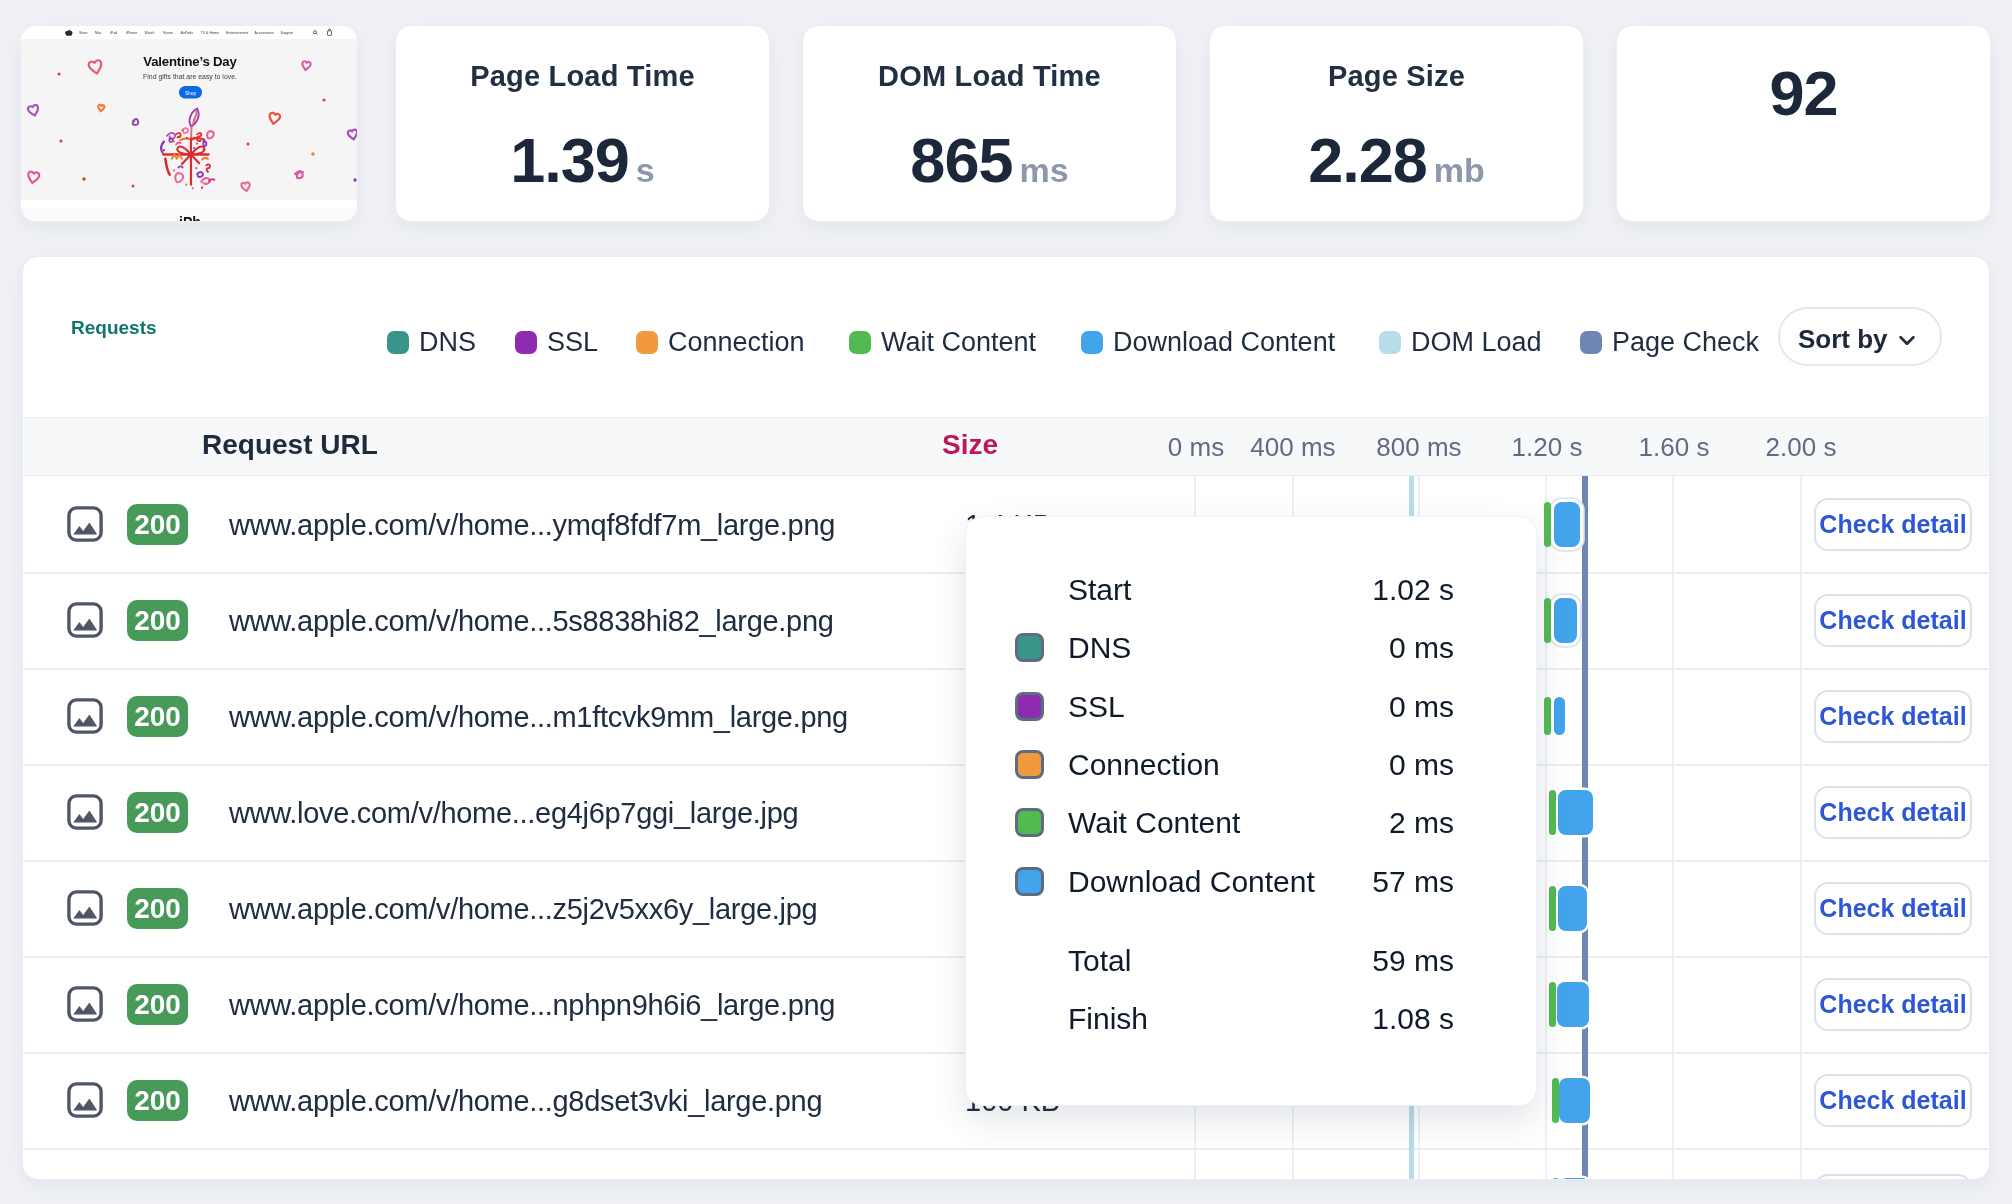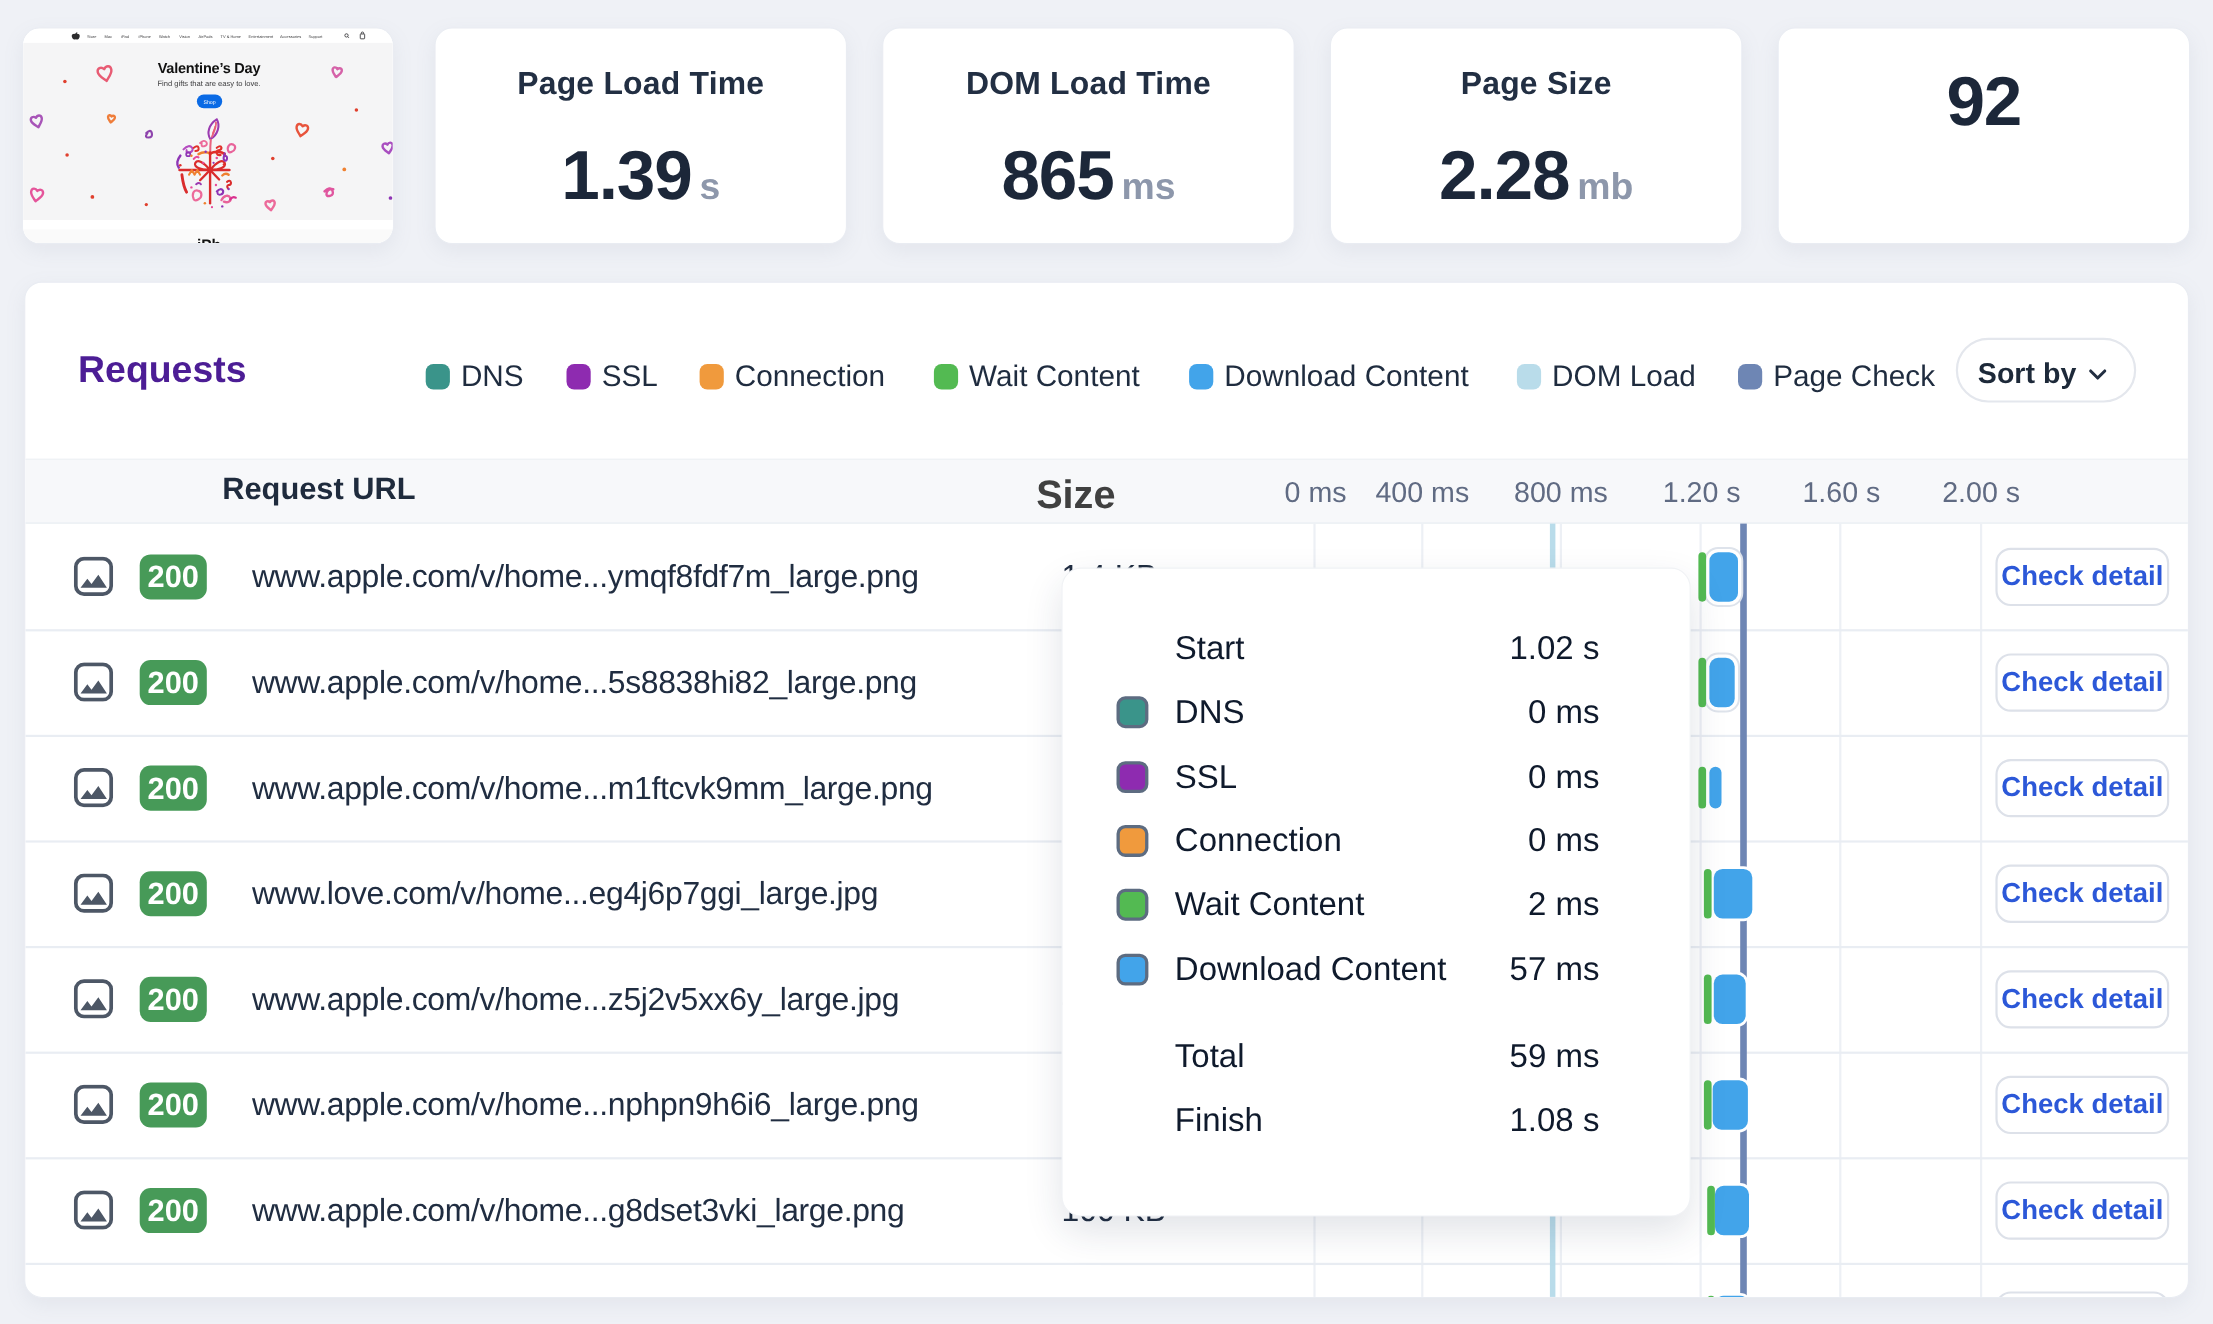--- a/index.html
+++ b/index.html
@@ -8,32 +8,32 @@
 .card { position:absolute; background:#fff; border:1px solid #e9ecf2; border-radius:16px;
   box-shadow:0 6px 18px rgba(125,138,160,0.10); }
 .thumb { left:20px; top:25px; width:338px; height:197px; overflow:hidden; }
 .mcard { position:absolute; top:25px; width:375px; height:197px; background:#fff;
   border:1px solid #e9ecf2; border-radius:16px; box-shadow:0 6px 18px rgba(125,138,160,0.10);
   text-align:center; }
 .mtitle { margin-top:34px; font-size:29px; font-weight:700; color:#222f43; letter-spacing:0.2px; }
 .mval { margin-top:31px; font-size:63px; font-weight:700; color:#1c2739; letter-spacing:-1px; }
 .unit { font-size:34px; font-weight:700; color:#8d97ab; margin-left:7px; letter-spacing:0; }
 .rq { left:22px; top:256px; width:1968px; height:924px; overflow:hidden; }
-.rqtitle { position:absolute; left:48px; top:60px; font-size:34px; font-weight:700; color:#4c1d95; }
+.rqtitle { position:absolute; left:48px; top:60px; font-size:19px; font-weight:700; color:#0f766e; }
 .leg { position:absolute; top:73px; height:24px; display:flex; align-items:center; gap:10px;
   font-size:27px; color:#1f2c3f; }
 .sw { width:22px; height:23px; border-radius:7px; display:inline-block; flex:none; }
 .sortbtn { position:absolute; left:1755px; top:50px; width:164px; height:59px; border:2px solid #e4e7ed;
   border-radius:30px; background:#fff; }
 .sortbtn span { position:absolute; left:18px; top:15px; font-size:26px; font-weight:700; color:#1d2939; }
 .sortbtn svg { position:absolute; right:22px; top:20px; }
 .hband { position:absolute; left:0; top:160px; width:1968px; height:59px; background:#f7f8fa;
   border-top:1px solid #edf0f4; border-bottom:1px solid #e7ebf1; }
 .hband .h1 { position:absolute; left:179px; top:11px; font-size:28px; font-weight:700; color:#1f2b3d; }
-.hband .h2 { position:absolute; left:919px; top:11px; font-size:36px; font-weight:700; color:#404040; }
+.hband .h2 { position:absolute; left:919px; top:11px; font-size:28px; font-weight:700; color:#be185d; }
 .hband .tl { position:absolute; top:14px; width:160px; text-align:center; font-size:26px; color:#606b83; }
 .grid { position:absolute; top:219px; bottom:0; width:2px; background:#edf0f5; z-index:1; }
 .marker { position:absolute; top:219px; bottom:0; }
 .sep { position:absolute; left:0; width:1968px; height:2px; background:#e9edf3; z-index:2; }
 .row { position:absolute; left:0; width:1968px; height:96px;margin-left:24px; }
 .imgic { position:absolute; left:20px; top:30px; width:36px; height:36px; }
 .badge { position:absolute; left:80px; top:28px; width:61px; height:41px; background:#479a58;
   border-radius:10px; color:#fff; font-size:28px; font-weight:700; text-align:center; line-height:41px; }
 .url { position:absolute; left:182px; top:33px; font-size:29px; color:#202d41; letter-spacing:-0.3px; }
 .size { position:absolute; left:918px; top:33px; font-size:29px; color:#202d41; }

